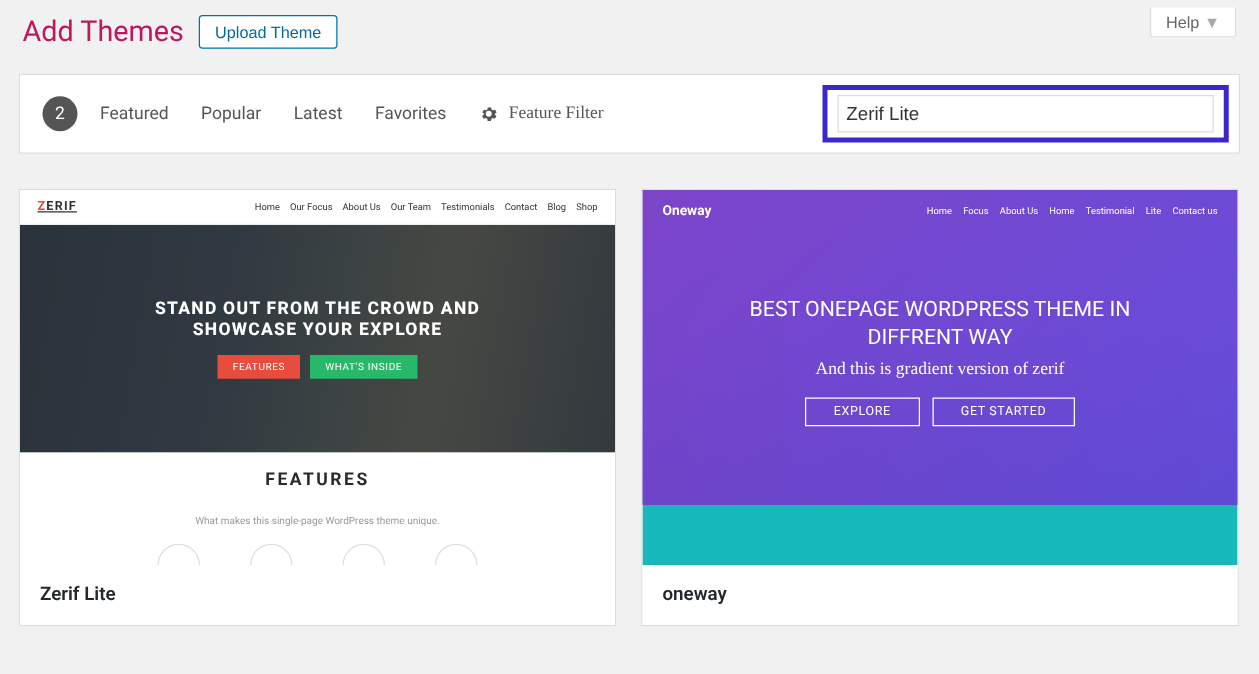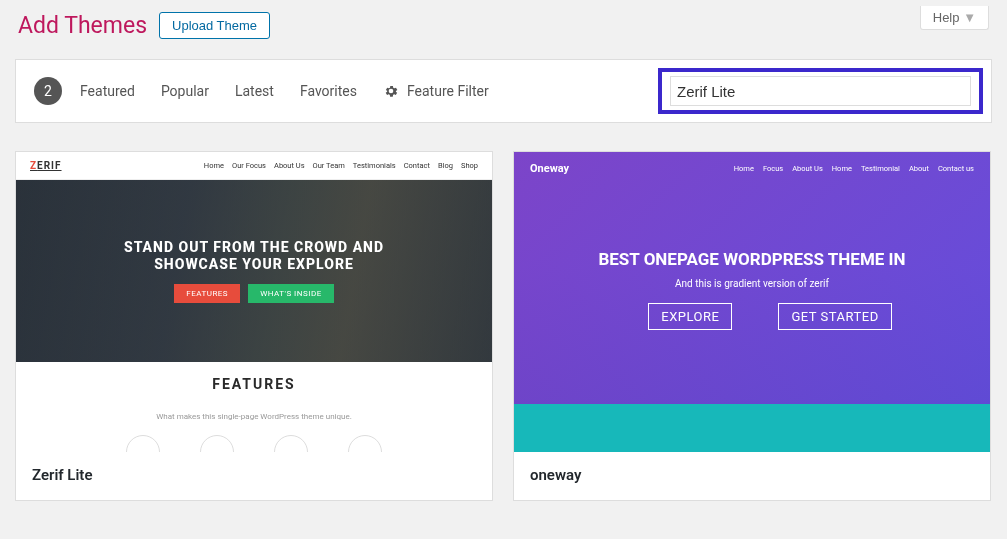--- a/index.html
+++ b/index.html
@@ -71,21 +71,21 @@
     .filter-links {
       display: flex;
       gap: 26px;
       align-items: center;
       color: #555;
       font-size: 14px;
     }
     .filter-links a { color: #555; text-decoration: none; cursor: pointer; }
     .feature-filter {
       display: flex; align-items: center; gap: 8px;
-      margin-left: 26px; color: #555; font-size: 14px; cursor: pointer;
+      margin-left: 26px; color: #555; font-size: 14px; cursor: pointer; font-family: Liberation Serif, serif;
     }
     .gear-icon svg { display: block; }
 
     .search-wrap {
       position: absolute;
       right: 8px;
       top: 8px;
       bottom: 8px;
       width: 325px;
       border: 4px solid #3b28cc;
@@ -158,24 +158,24 @@
         linear-gradient(to top, rgba(30,30,48,0.55), rgba(30,30,48,0) 55%),
         linear-gradient(to bottom, #8a63d2, #6a53d8);
       color: #fff;
       position: relative;
       display: flex; flex-direction: column;
     }
     .ow-top { display:flex; justify-content: space-between; align-items:center; padding: 10px 16px; font-size:7.5px;}
     .ow-logo { font-weight: 700; font-size: 11px; }
     .ow-nav { display:flex; gap: 9px; }
     .ow-hero { flex:1; display:flex; flex-direction:column; align-items:center; justify-content:center; text-align:center; padding-bottom: 10px;}
-    .ow-h { font-weight: 700; font-size: 17px; line-height:1.25; padding: 0 30px;}
-    .ow-sub { font-size: 10px; margin-top: 7px; }
+    .ow-h { font-weight: 400; font-size: 17px; line-height:1.25; padding: 0 30px;}
+    .ow-sub { font-size: 14px; margin-top: 7px; font-family: Liberation Serif, serif; }
     .ow-btns { display:flex; gap: 10px; margin-top: 14px;}
-    .ow-btn { border:1px solid #fff; font-size:13px; padding:5px 12px; letter-spacing:.5px;margin-left:36px;}
+    .ow-btn { border:1px solid #fff; font-size:10px; padding:5px 22px; letter-spacing:.5px;}
     .ow-bottom { height: 48px; background: #17b8ba; }
 
     .theme-name {
       padding: 14px 16px 16px;
       font-size: 15px;
       font-weight: 600;
       background: #fff;
       color: #23282d;
     }
   </style>
@@ -255,26 +255,27 @@
     <div class="thumb">
       <div class="oneway-bg">
         <div class="ow-top">
           <div class="ow-logo">Oneway</div>
           <div class="ow-nav">
             <span>Home</span>
               <span>Focus</span>
               <span>About Us</span>
               <span>Home</span>
               <span>Testimonial</span>
-              <span>About</span>
+              <span>Lite</span>
               <span>Contact us</span>
           </div>
         </div>
         <div class="ow-hero">
           <div class="ow-h">BEST ONEPAGE WORDPRESS THEME IN</div>
+          <div class="ow-h">DIFFRENT WAY</div>
           <div class="ow-sub">And this is gradient version of zerif</div>
           <div class="ow-btns">
             <span class="ow-btn">EXPLORE</span>
             <span class="ow-btn">GET STARTED</span>
           </div>
         </div>
       </div>
       <div class="ow-bottom"></div>
     </div>
     <div class="theme-name">oneway</div>

